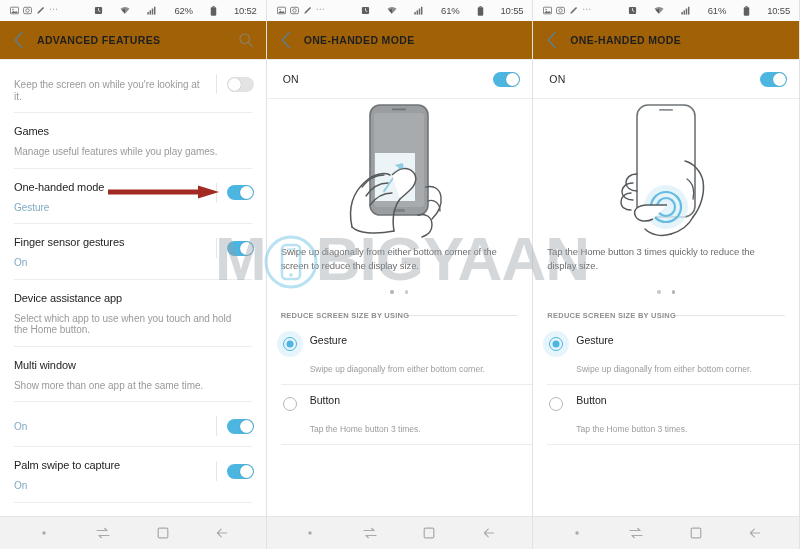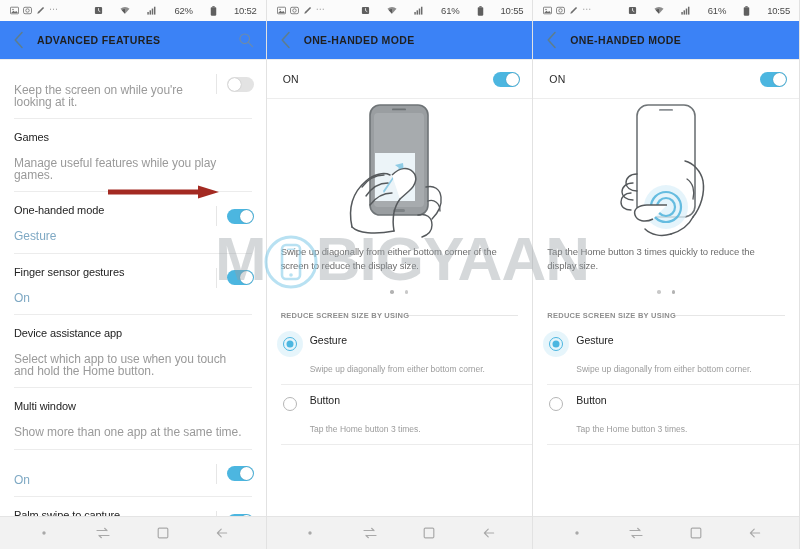--- a/index.html
+++ b/index.html
@@ -44,21 +44,21 @@
   .sb-text { font-size: 9.5px; color: #4a4a4a; letter-spacing: -0.2px; }
   .dots3 { letter-spacing: 0.5px; font-size: 9px; color: #8a8a8a; position: relative; top: -2px; }
 
   
   .appbar {
     height: 38px;
     flex: 0 0 38px;
     display: flex;
     align-items: center;
     padding: 0 12px 0 10px;
-    background: #3b82f6;
+    background: #a16207;
   }
   .back-chevron {
     width: 18px; height: 18px;
     flex: 0 0 18px;
     display: flex; align-items: center; justify-content: center;
     margin-right: 9px;
   }
   .appbar-title {
     font-size: 10.5px;
     font-weight: bold;
@@ -80,24 +80,24 @@
     min-height: 44px;
   }
   .li-text { flex: 1; padding-right: 8px; }
   .li-title {
     font-size: 11px;
     color: #232323;
     line-height: 14px;
     letter-spacing: -0.1px;
   }
   .li-sub {
-    font-size: 12px;
+    font-size: 10px;
     color: #9a9a9a;
     line-height: 11.5px;
-    margin-top: 14px;
+    margin-top: 8px;
     letter-spacing: -0.05px;
   }
   .li-sub.accent { color: #7fa9c4; }
   .li-sep {
     height: 1px;
     background: #ececec;
     margin: 0 14px 0 14px;
   }
   .li-right { display: flex; align-items: center; padding-top: 3px; }
   .vrule { width: 1px; height: 20px; background: #e6e6e6; margin-right: 10px; }

